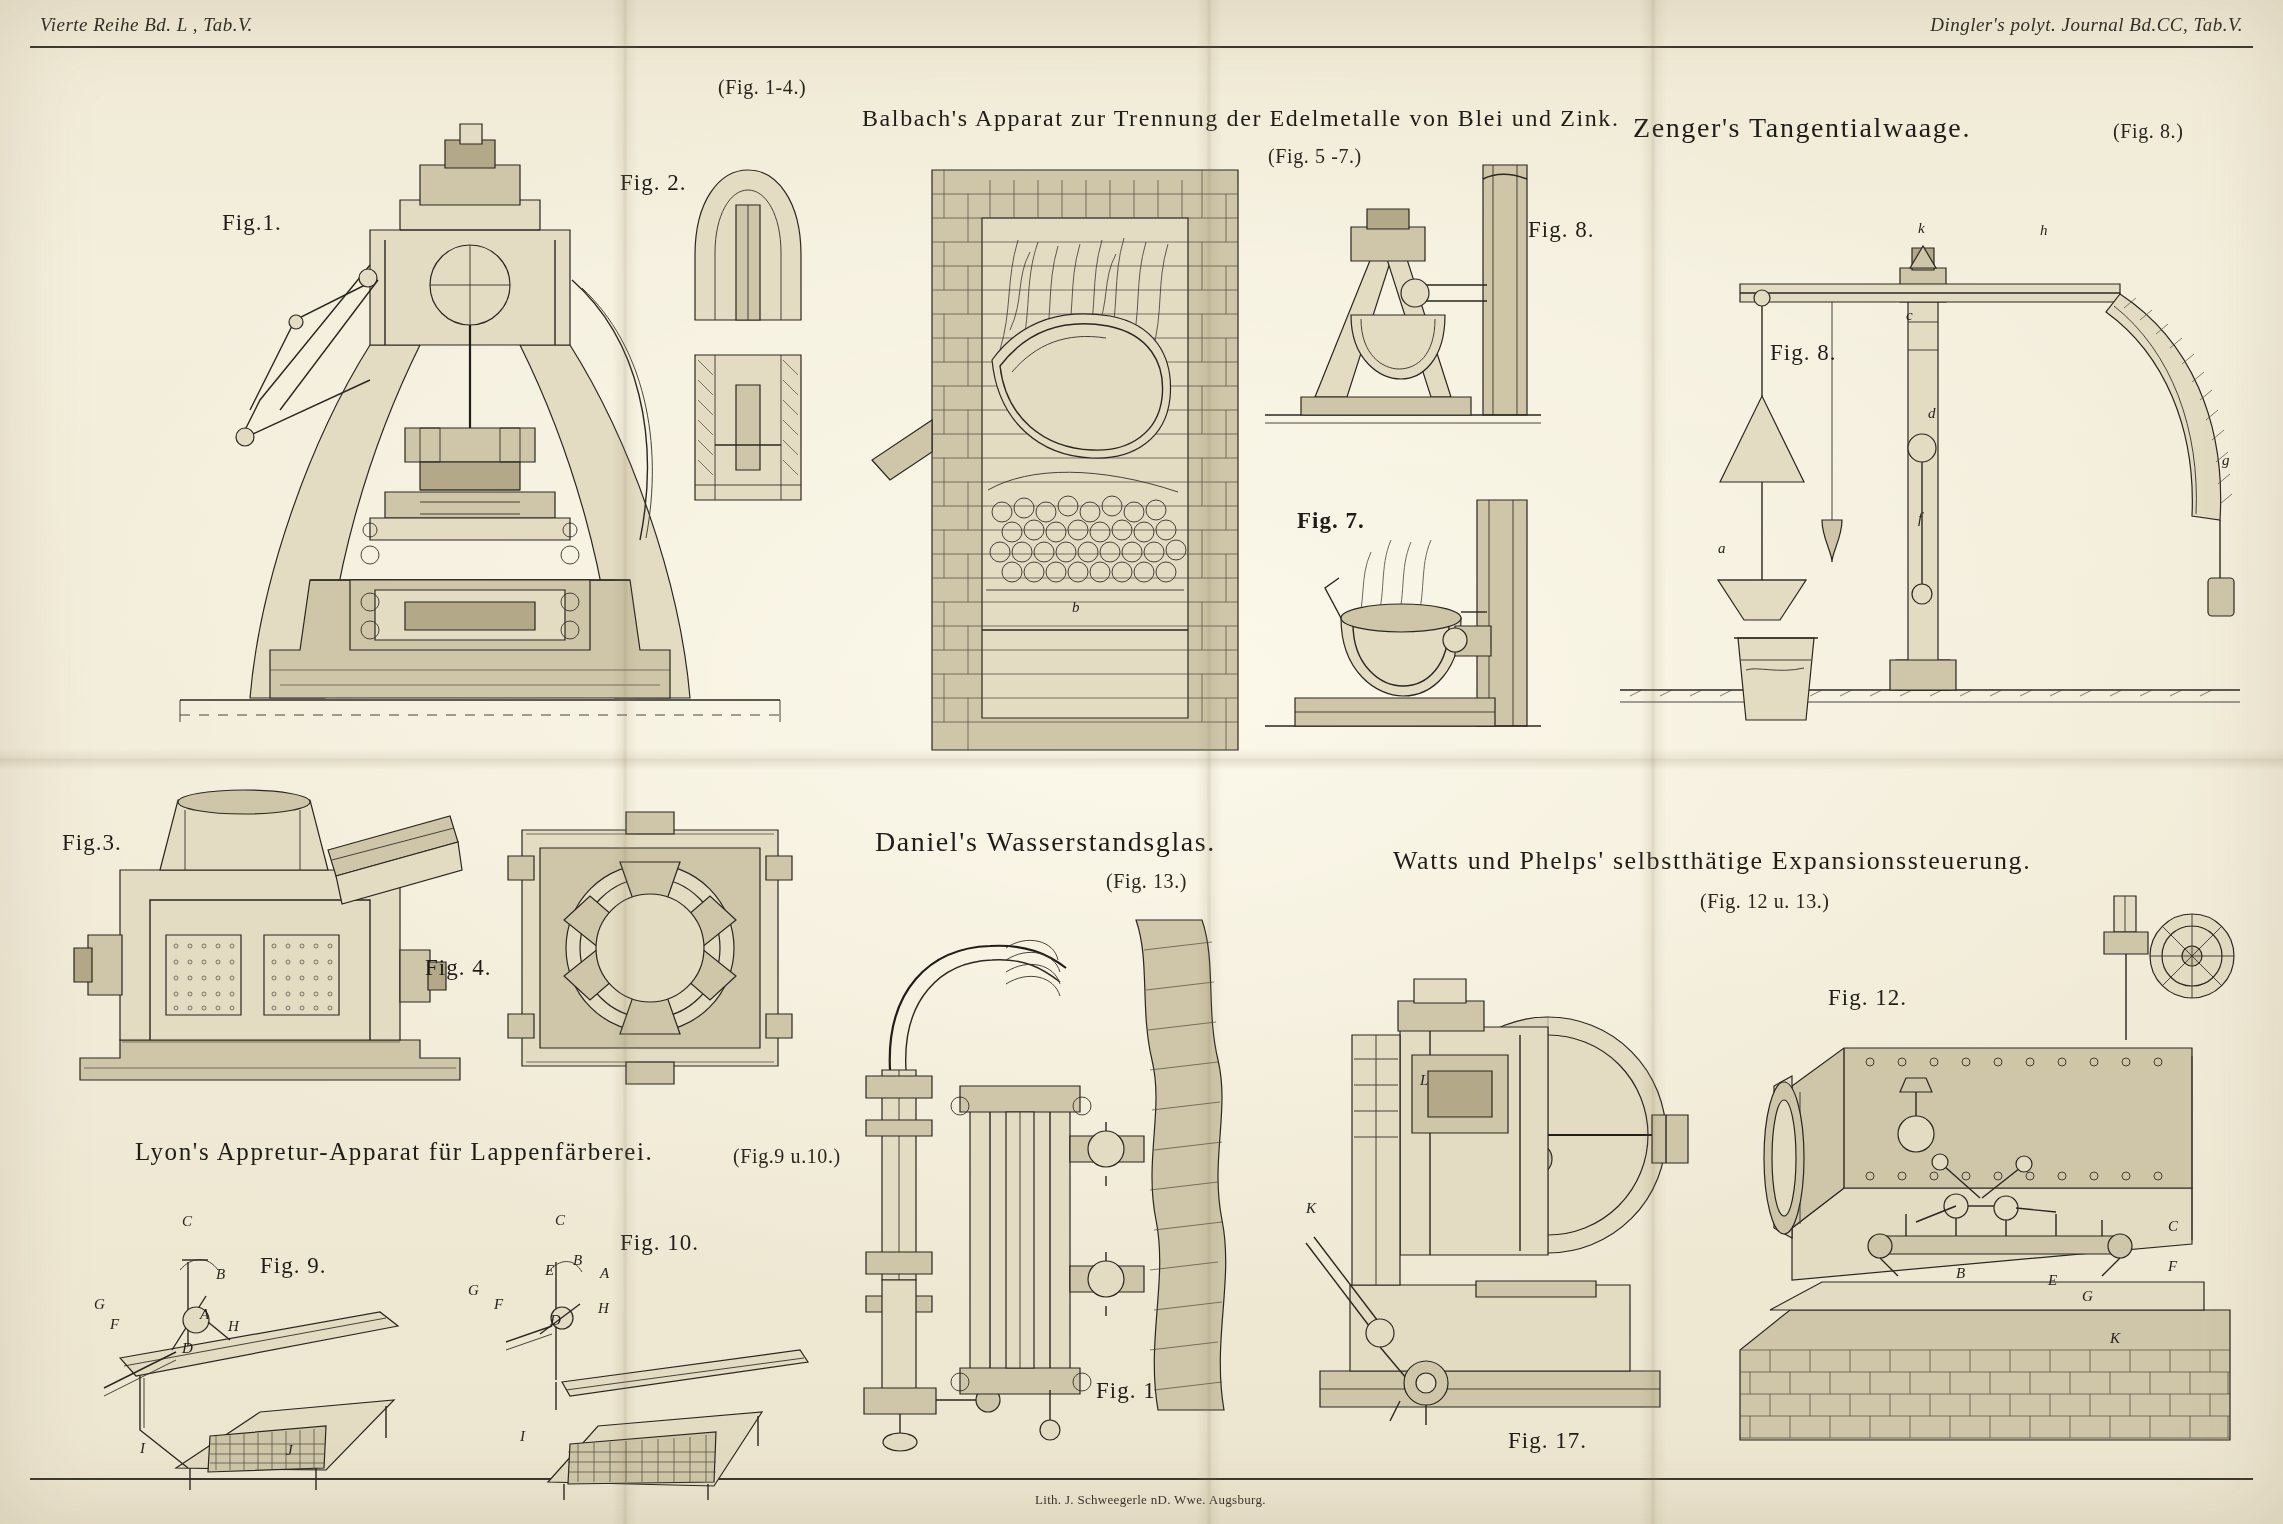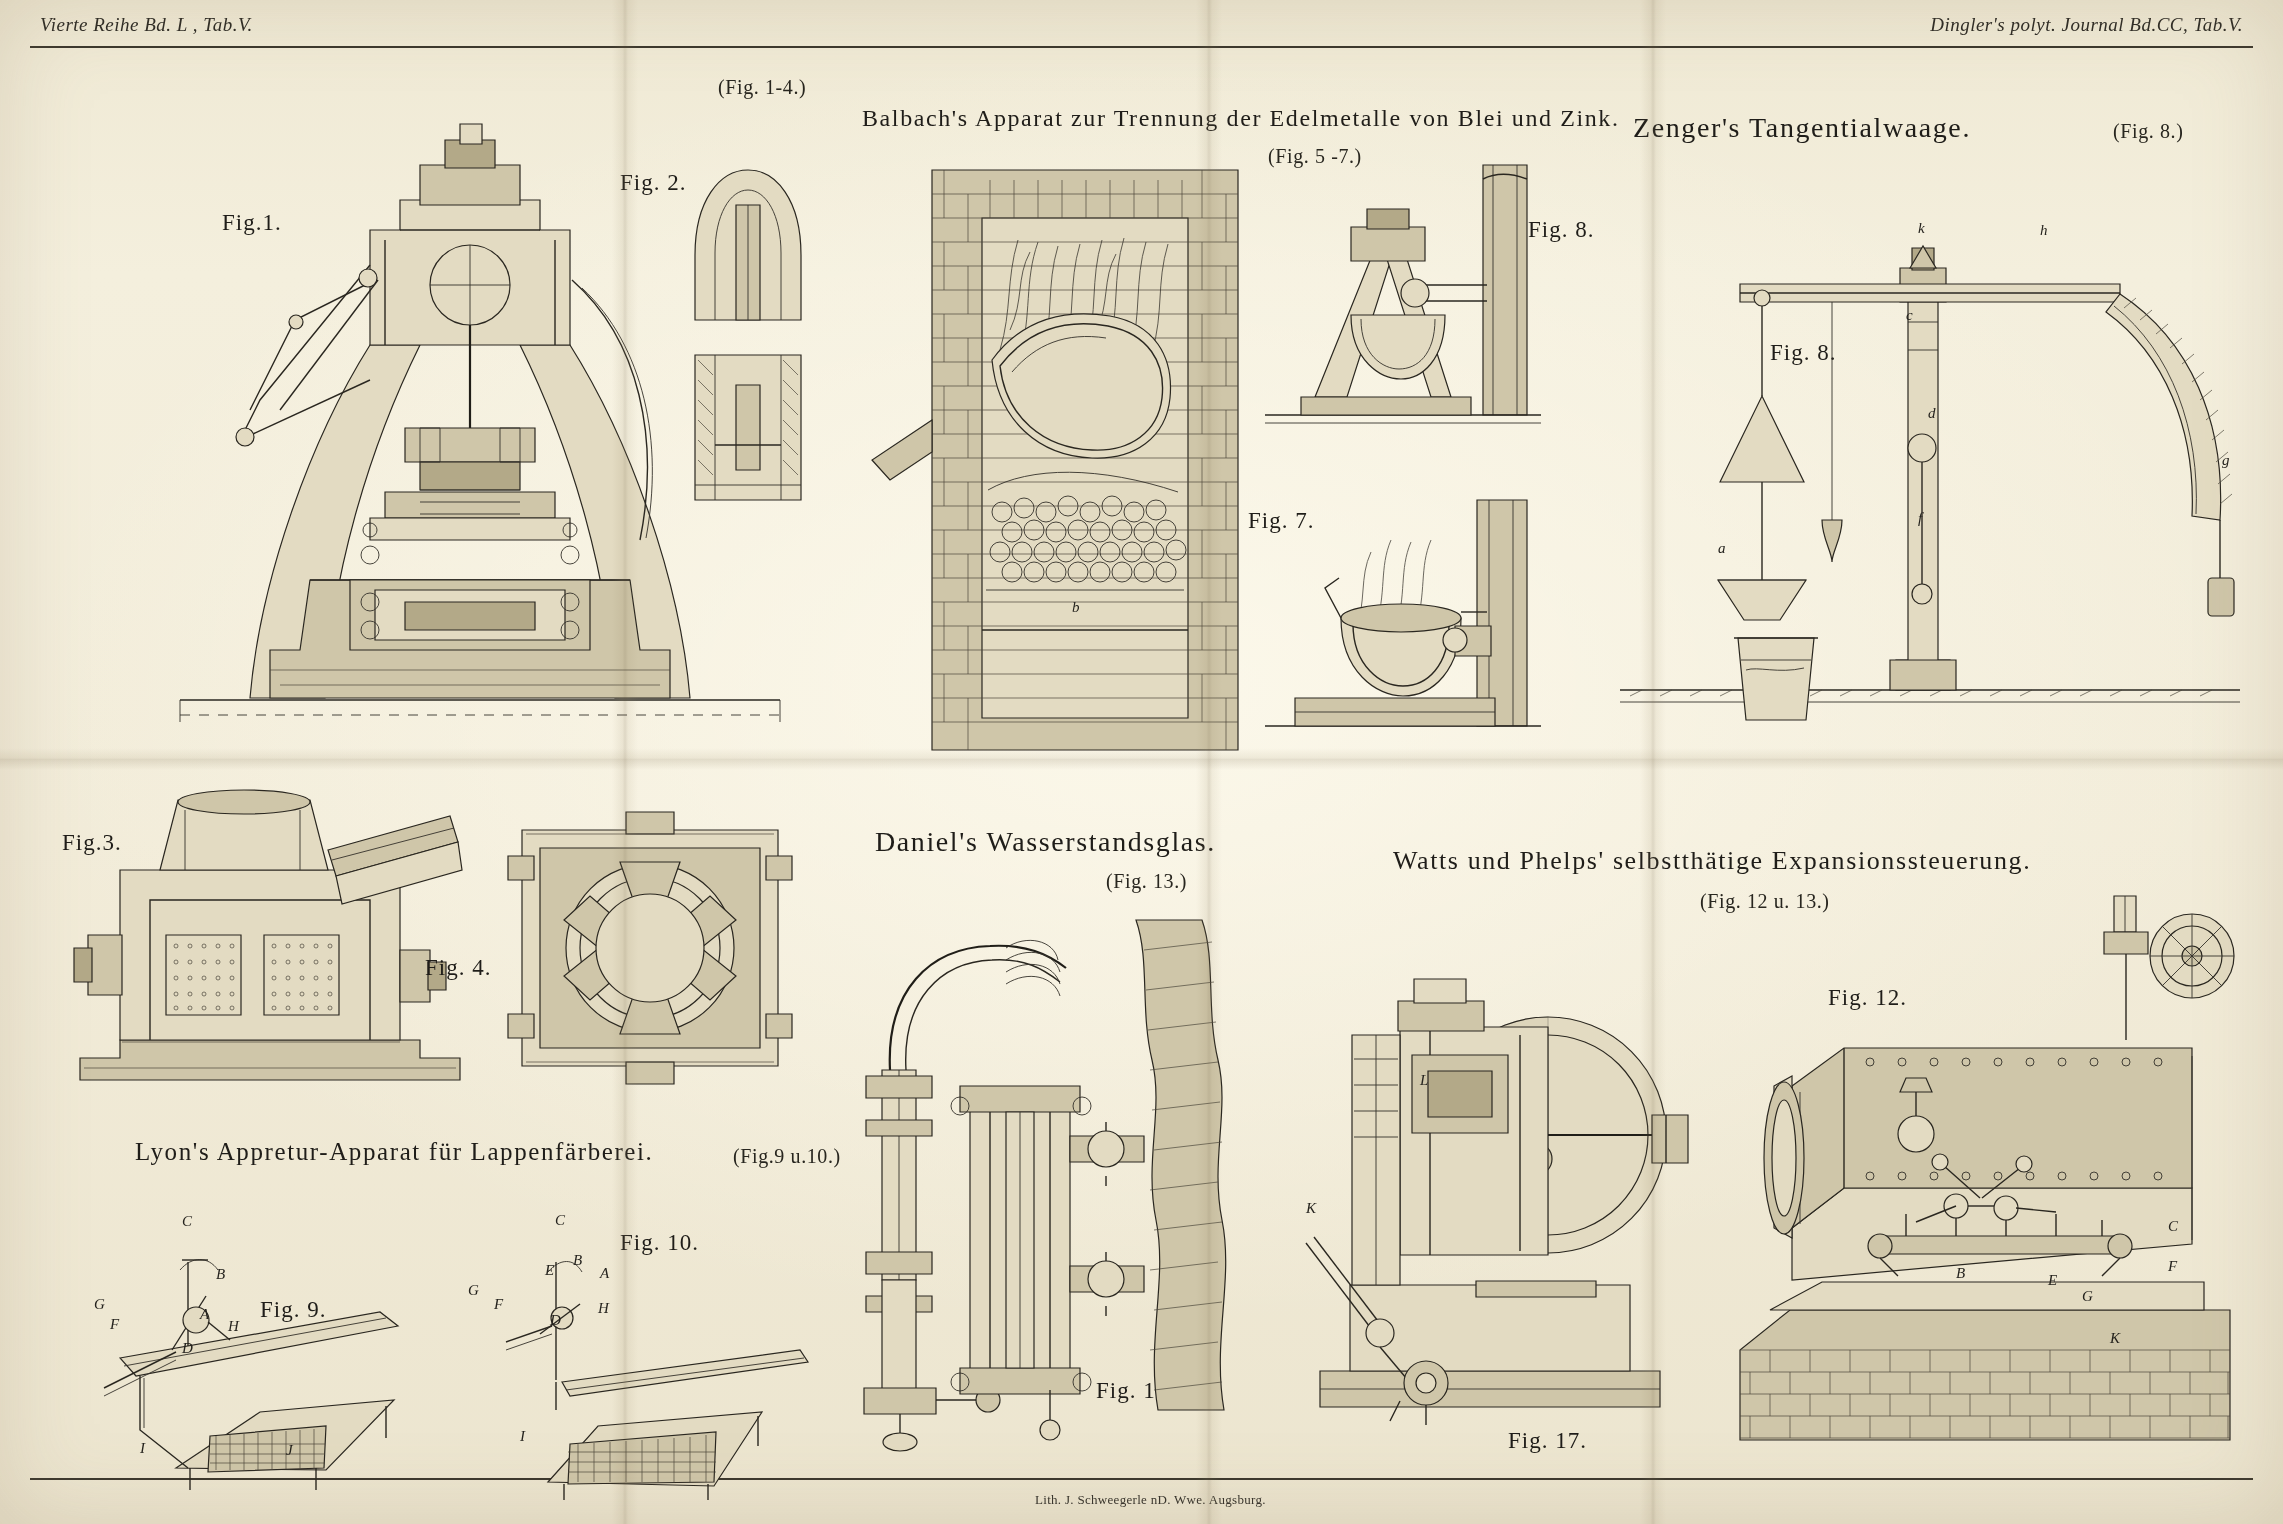--- a/index.html
+++ b/index.html
@@ -440,21 +440,21 @@
     <path class="fill-lt" d="M96 150 C96 196 126 214 146 214 C166 214 190 196 190 150 Z"></path>
     <path class="ink-thin" d="M106 154 C106 190 128 204 144 204 C162 204 180 190 180 154"></path>
 
     <path class="ink" d="M170 120 H232"></path>
     <path class="ink" d="M170 136 H232"></path>
     <circle class="fill-lt" cx="160" cy="128" r="14"></circle>
 
     <rect class="fill-md" x="46" y="232" width="170" height="18"></rect>
   </svg>
 
-  <div class="figlabel" style="left:1248px; top:508px;">Fig. 7.</div>
+  <div class="figlabel" style="left:1297px; top:508px;font-weight:bold;">Fig. 7.</div>
   <svg class="art" style="left:1255px; top:500px;" width="290" height="260" viewBox="0 0 290 260">
 
     <rect class="fill-md" x="222" y="0" width="50" height="226"></rect>
     <path class="ink-thin" d="M234 0 V226 M258 0 V226"></path>
     <g class="ink-thin" opacity="0.8">
       <path d="M120 130 C132 92 124 68 136 40"></path>
       <path d="M140 132 C152 94 144 70 156 42"></path>
       <path d="M160 130 C172 92 164 68 176 40"></path>
       <path d="M100 134 C112 100 104 78 116 52"></path>
     </g>
@@ -525,21 +525,21 @@
   </svg>
 
   <div class="small-letter" style="left:1918px; top:220px;">k</div>
   <div class="small-letter" style="left:2040px; top:222px;">h</div>
   <div class="small-letter" style="left:1906px; top:307px;">c</div>
   <div class="small-letter" style="left:1928px; top:405px;">d</div>
   <div class="small-letter" style="left:1918px; top:510px;">f</div>
   <div class="small-letter" style="left:2222px; top:452px;">g</div>
   <div class="small-letter" style="left:1718px; top:540px;">a</div>
 
-  <div class="figlabel" style="left:260px; top:1297px;">Fig. 9.</div>
+  <div class="figlabel" style="left:260px; top:1253px;">Fig. 9.</div>
   <svg class="art" style="left:80px; top:1200px;" width="360" height="300" viewBox="0 0 360 300">
 
     <path class="fill-lt" d="M40 158 L300 112 L318 126 L56 176 Z"></path>
     <path class="ink-thin" d="M44 166 L306 118"></path>
 
     <path class="ink" d="M108 146 V62"></path>
     <path class="ink" d="M92 150 L126 96"></path>
     <circle class="fill-lt" cx="116" cy="120" r="13"></circle>
     <path class="ink" d="M128 122 L150 140"></path>
     <path class="ink" d="M102 60 H128"></path>

